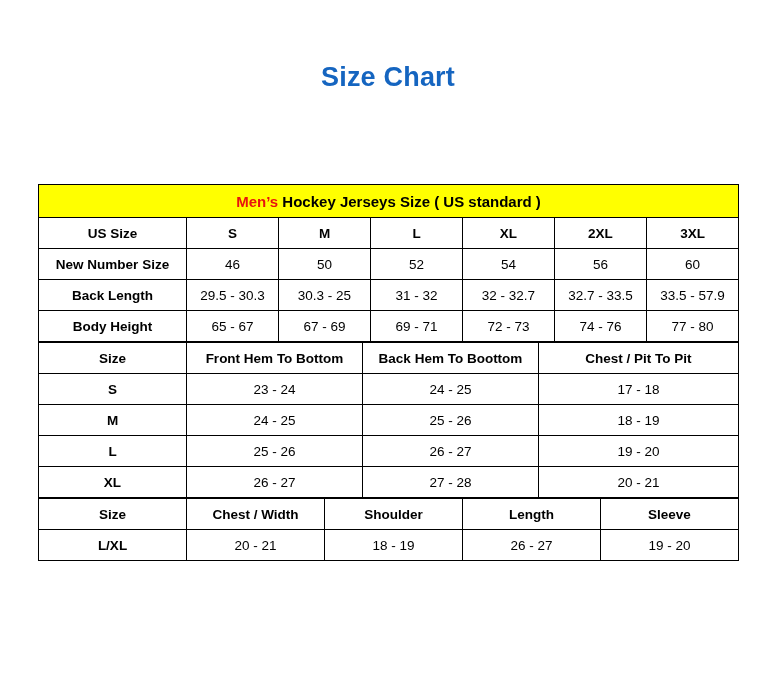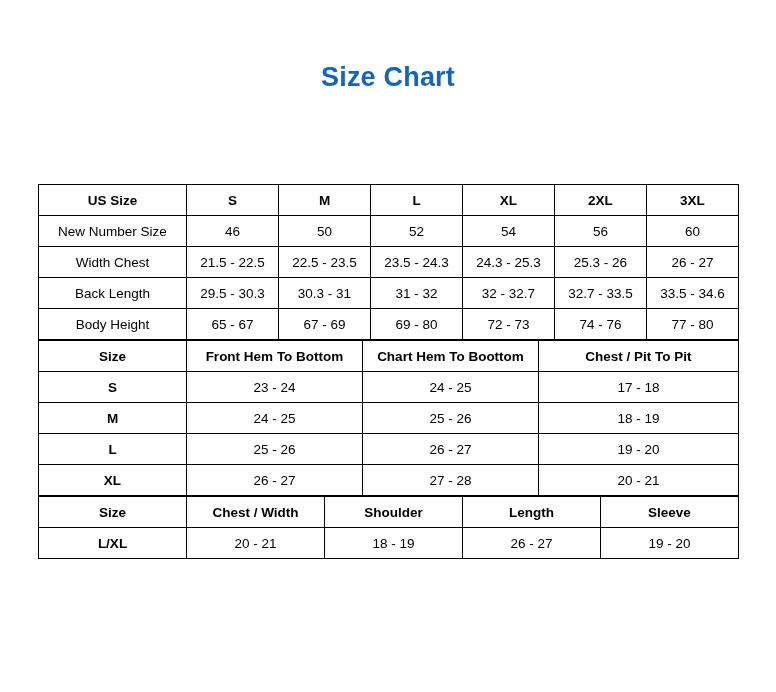--- a/index.html
+++ b/index.html
@@ -60,21 +60,21 @@
   }
   .banner .accent-black {
     color: #000000;
   }
   .hdr {
     font-weight: bold;
     font-size: 13.5px;
     text-align: center;
   }
   .rowlabel {
-    font-weight: normal;
+    font-weight: bold;
   }
   .rowlabel-bold {
     font-weight: bold;
   }
   
   .men col.c0 { width: 148px; }
   .men col.cx { width: 92px; }
   
   .women col.c0 { width: 148px; }
   .women col.c1 { width: 176px; }
@@ -98,79 +98,73 @@
         <col class="c0">
           <col class="cx">
           <col class="cx">
           <col class="cx">
           <col class="cx">
           <col class="cx">
           <col class="cx">
       </colgroup>
       <tbody>
         <tr>
+          <td class="banner" colspan="7"><span class="accent-red">Men’s</span><span class="accent-black"> Hockey Jerseys Size ( US standard )</span></td>
+        </tr>
+        <tr>
           <td class="hdr">US Size</td>
           <td class="hdr">S</td>
           <td class="hdr">M</td>
           <td class="hdr">L</td>
           <td class="hdr">XL</td>
           <td class="hdr">2XL</td>
           <td class="hdr">3XL</td>
         </tr>
         <tr>
           <td class="rowlabel">New Number Size</td>
           <td>46</td>
           <td>50</td>
           <td>52</td>
           <td>54</td>
           <td>56</td>
           <td>60</td>
         </tr>
         <tr>
-          <td class="rowlabel">Width Chest</td>
-          <td>21.5 - 22.5</td>
-          <td>22.5 - 23.5</td>
-          <td>23.5 - 24.3</td>
-          <td>24.3 - 25.3</td>
-          <td>25.3 - 26</td>
-          <td>26 - 27</td>
-        </tr>
-        <tr>
           <td class="rowlabel">Back Length</td>
           <td>29.5 - 30.3</td>
-          <td>30.3 - 31</td>
+          <td>30.3 - 25</td>
           <td>31 - 32</td>
           <td>32 - 32.7</td>
           <td>32.7 - 33.5</td>
-          <td>33.5 - 34.6</td>
+          <td>33.5 - 57.9</td>
         </tr>
         <tr>
           <td class="rowlabel">Body Height</td>
           <td>65 - 67</td>
           <td>67 - 69</td>
-          <td>69 - 80</td>
+          <td>69 - 71</td>
           <td>72 - 73</td>
           <td>74 - 76</td>
           <td>77 - 80</td>
         </tr>
       </tbody>
     </table>
 
     <table class="women">
       <colgroup>
         <col class="c0">
           <col class="c1">
           <col class="c2">
           <col class="c3">
       </colgroup>
       <tbody>
         <tr>
           <td class="hdr">Size</td>
           <td class="hdr">Front Hem To Bottom</td>
-          <td class="hdr">Chart Hem To Boottom</td>
+          <td class="hdr">Back Hem To Boottom</td>
           <td class="hdr">Chest / Pit To Pit</td>
         </tr>
         <tr>
           <td class="rowlabel-bold">S</td>
           <td>23 - 24</td>
           <td>24 - 25</td>
           <td>17 - 18</td>
         </tr>
         <tr>
           <td class="rowlabel-bold">M</td>

